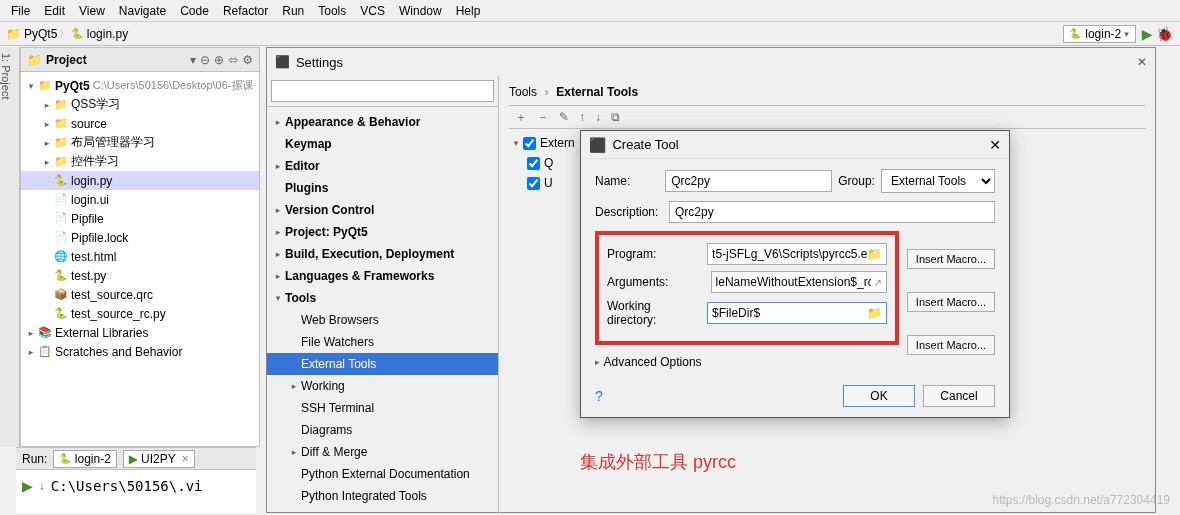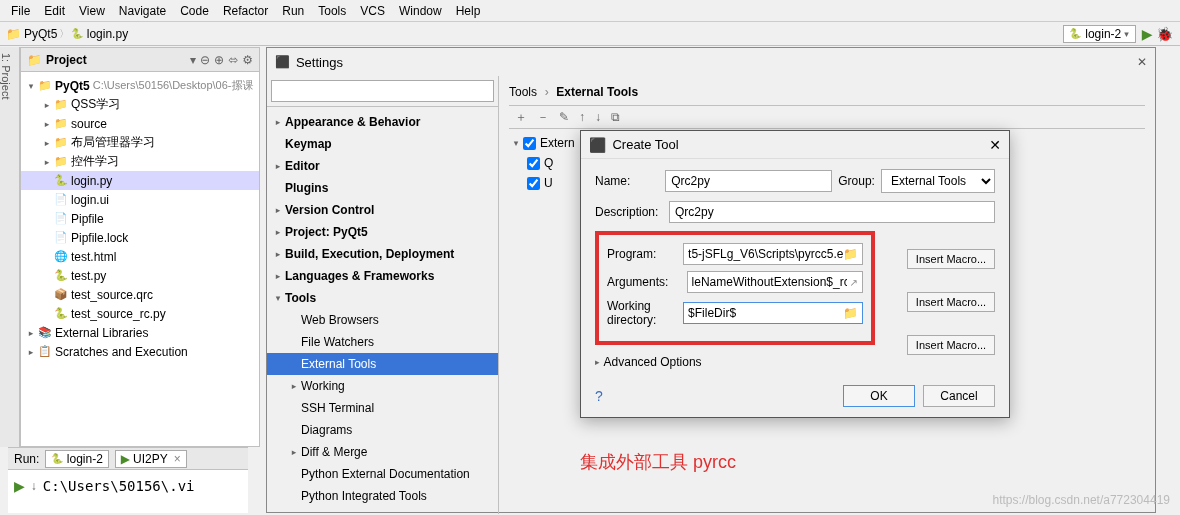--- a/index.html
+++ b/index.html
@@ -86,21 +86,21 @@
     .macro-btn { width: 88px; padding: 3px 4px; border: 1px solid #aaa; background: #f5f5f5; cursor: pointer; font-size: 11px; }
     .adv-options { margin-top: 10px; display: flex; align-items: center; gap: 4px; cursor: pointer; }
     .adv-options .arrow { font-size: 9px; color: #666; }
     .ct-footer { margin-top: 16px; display: flex; align-items: center; }
     .ct-footer .help { color: #3a6ec0; font-size: 14px; margin-right: auto; }
     .ct-footer button { width: 72px; padding: 3px 6px; margin-left: 8px; border: 1px solid #aaa; background: #f5f5f5; cursor: pointer; }
     .ct-footer button.primary { border: 1px solid #4a90e2; }
     
     .annotation { position: absolute; left: 580px; top: 450px; color: #e03030; font-size: 18px; font-family: "Microsoft YaHei", sans-serif; z-index: 5; }
     
-    .run-panel { position: absolute; left: 8px; top: 447px; height: 66px; width: 240px; border-top: 1px solid #c0c0c0; background: #fff; }
+    .run-panel { position: absolute; left: 16px; top: 447px; height: 66px; width: 240px; border-top: 1px solid #c0c0c0; background: #fff; }
     .run-header { height: 22px; background: #e8e8e8; display: flex; align-items: center; padding: 0 6px; border-bottom: 1px solid #c0c0c0; font-size: 11px; gap: 6px; }
     .run-header .tab { background: #fff; border: 1px solid #aaa; padding: 1px 5px; display: flex; align-items: center; gap: 3px; }
     .run-body { display: flex; align-items: center; gap: 6px; padding: 8px 6px; }
     .run-body .play { color: #4a8c2a; font-size: 14px; }
     .run-body .output { font-family: Consolas, monospace; font-size: 14px; }
     
     .watermark { position: absolute; right: 10px; bottom: 8px; color: #bbb; font-size: 12px; z-index: 20; pointer-events: none; font-family: Arial; }
   </style>
 </head>
 <body>
@@ -220,21 +220,21 @@
         <span class="label">test_source_rc.py</span>
       </div>
     <div class="tree-node indent-0">
         <span class="arrow">▸</span>
         <span class="ticon" style="color:#3a6ec0">📚</span>
         <span class="label">External Libraries</span>
       </div>
     <div class="tree-node indent-0">
         <span class="arrow">▸</span>
         <span class="ticon" style="color:#d9a400">📋</span>
-        <span class="label">Scratches and Execution</span>
+        <span class="label">Scratches and Behavior</span>
       </div>
   </div>
 </div>
 
 <div class="run-panel">
   <div class="run-header">
     <span>Run:</span>
     <span class="tab">
         <span class="py-icon">🐍</span>
         <span>login-2</span>
@@ -383,21 +383,21 @@
       <input type="text" value="Qrc2py" style="">
       <span>Group:</span>
       <select style="width:120px">
         <option>External Tools</option>
       </select>
     </div>
     <div class="ct-row">
       <span class="lbl">Description:</span>
       <input type="text" value="Qrc2py" style="">
     </div>
-    <div class="tool-settings" style="margin-right: 120px;">
+    <div class="tool-settings" style="margin-right: 96px;">
       <div class="ts-row">
         <span class="lbl">Program:</span>
         <div class="field">
           <input type="text" value="t5-jSFLg_V6\Scripts\pyrcc5.exe" style="">
           <span class="browse">📁</span>
         </div>
       </div>
       <div class="ts-row">
         <span class="lbl">Arguments:</span>
         <div class="field">

